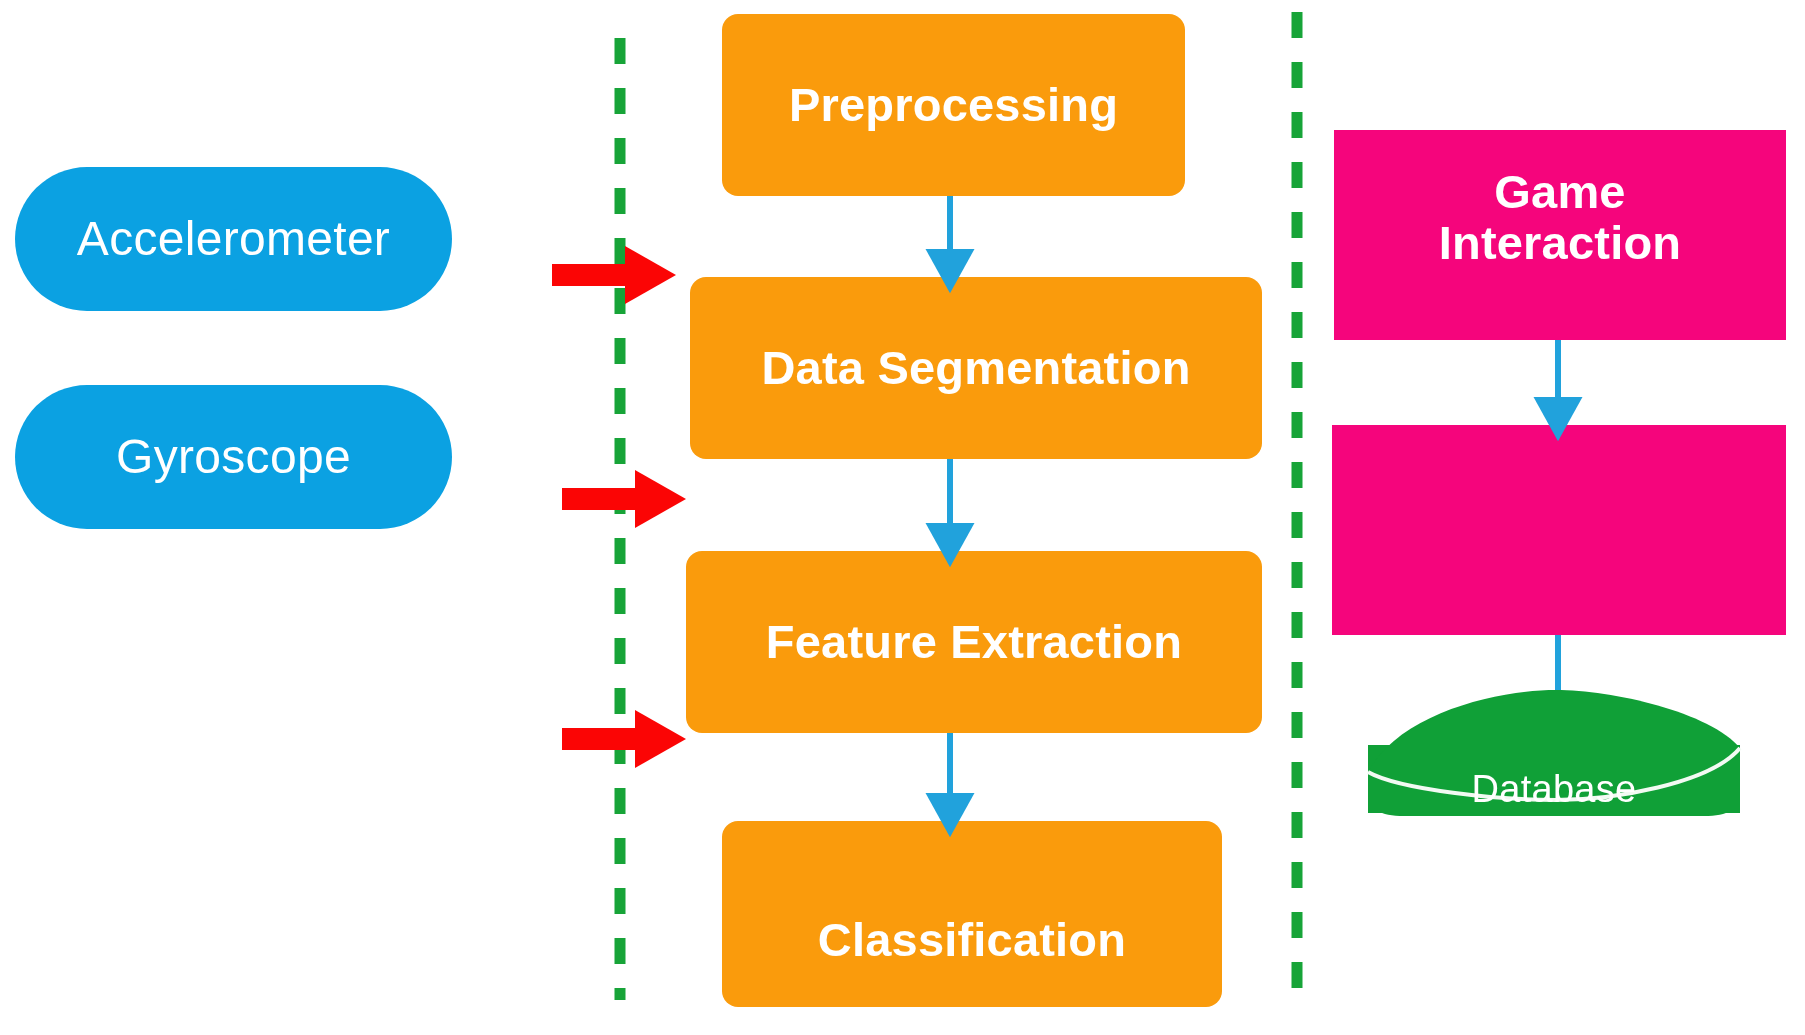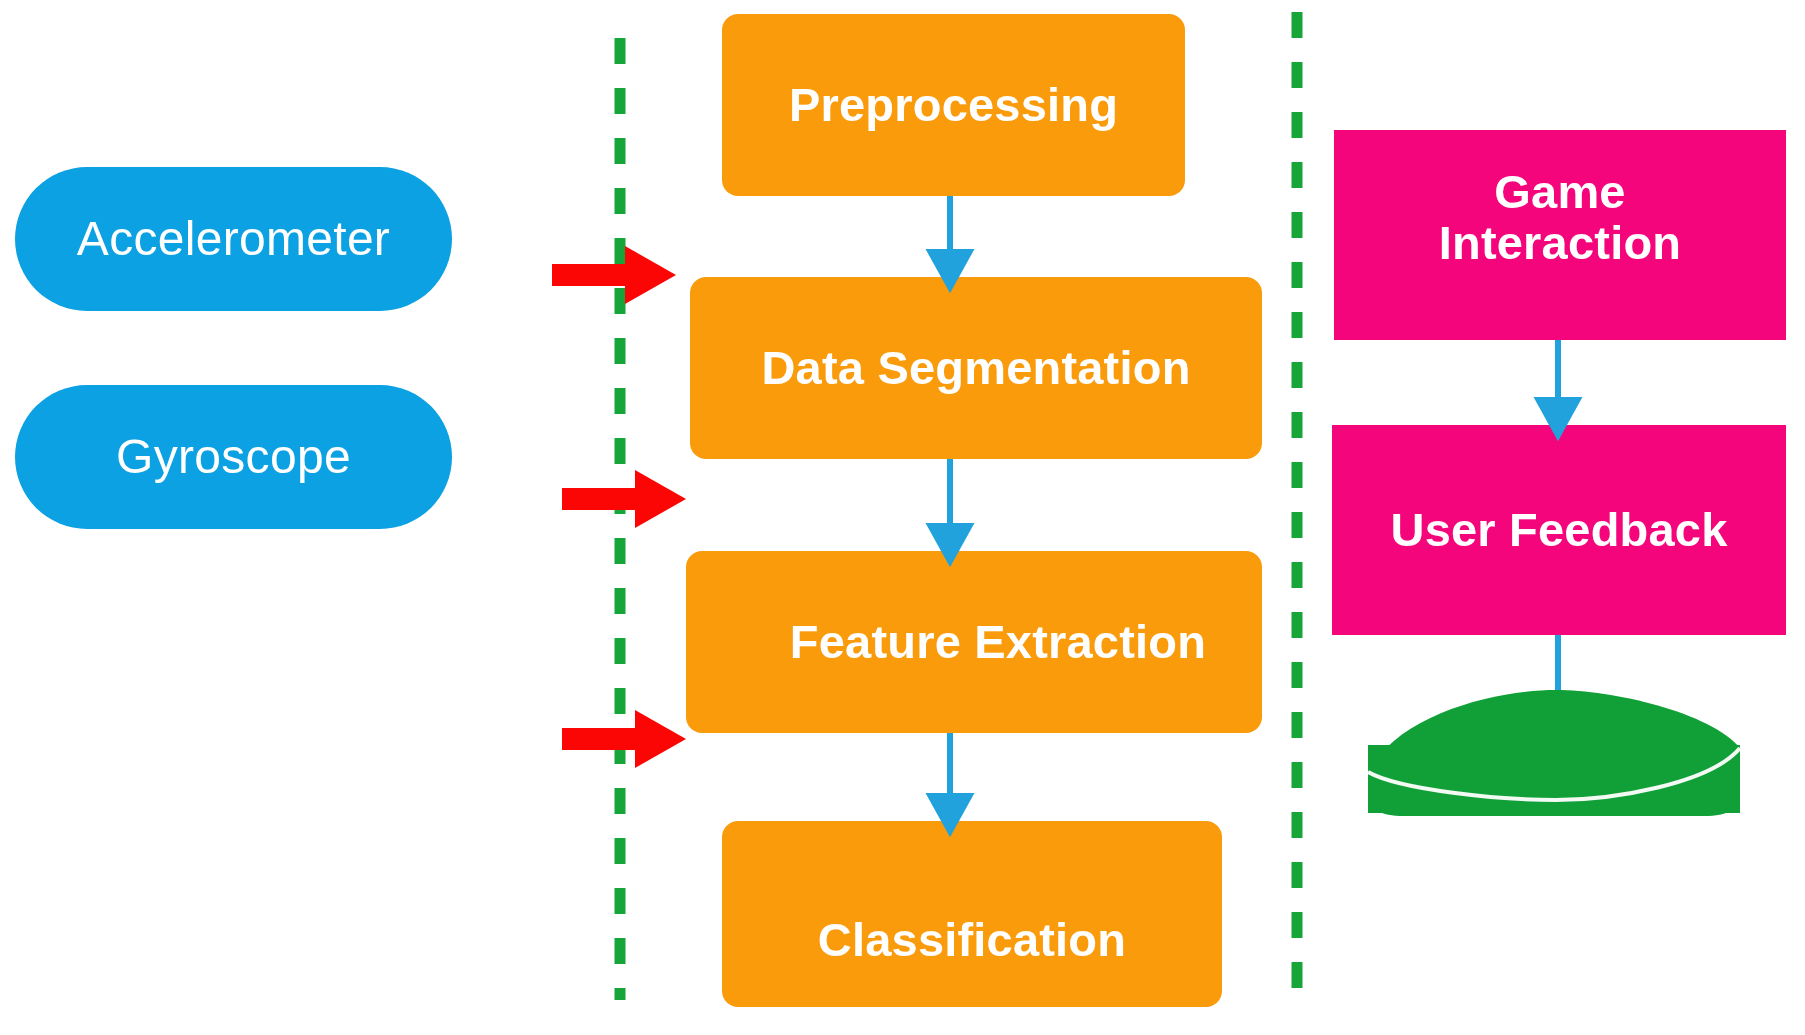--- a/index.html
+++ b/index.html
@@ -131,23 +131,23 @@
   </svg>
 
   <div class="node-label lbl-sensor" style="left:15px; top:167px; width:437px; height:144px;">Accelerometer</div>
 
   <div class="node-label lbl-sensor" style="left:15px; top:385px; width:437px; height:144px;">Gyroscope</div>
 
   <div class="node-label lbl-pipeline" style="left:690px; top:277px; width:572px; height:182px;">Data Segmentation</div>
 
   <div class="node-label lbl-pipeline" style="left:722px; top:14px; width:463px; height:182px;">Preprocessing</div>
 
-  <div class="node-label lbl-pipeline" style="left:686px; top:551px; width:576px; height:182px;padding-left:24px;">Feature Extraction</div>
+  <div class="node-label lbl-pipeline" style="left:686px; top:551px; width:576px; height:182px;">Feature Extraction</div>
 
   <div class="node-label lbl-pipeline" style="left:722px; top:821px; width:500px; height:238px;">Classification</div>
 
   <div class="node-label lbl-game" style="left:1334px; top:130px; width:452px; height:176px;">Game
 Interaction</div>
 
-  <div class="node-label lbl-game" style="left:1332px; top:425px; width:454px; height:210px;">User Feedback</div>
 
+  <div class="node-label lbl-db" style="left:1368px; top:760px; width:372px; height:60px;">Database</div>
 
 </div>
 
 </body></html>

